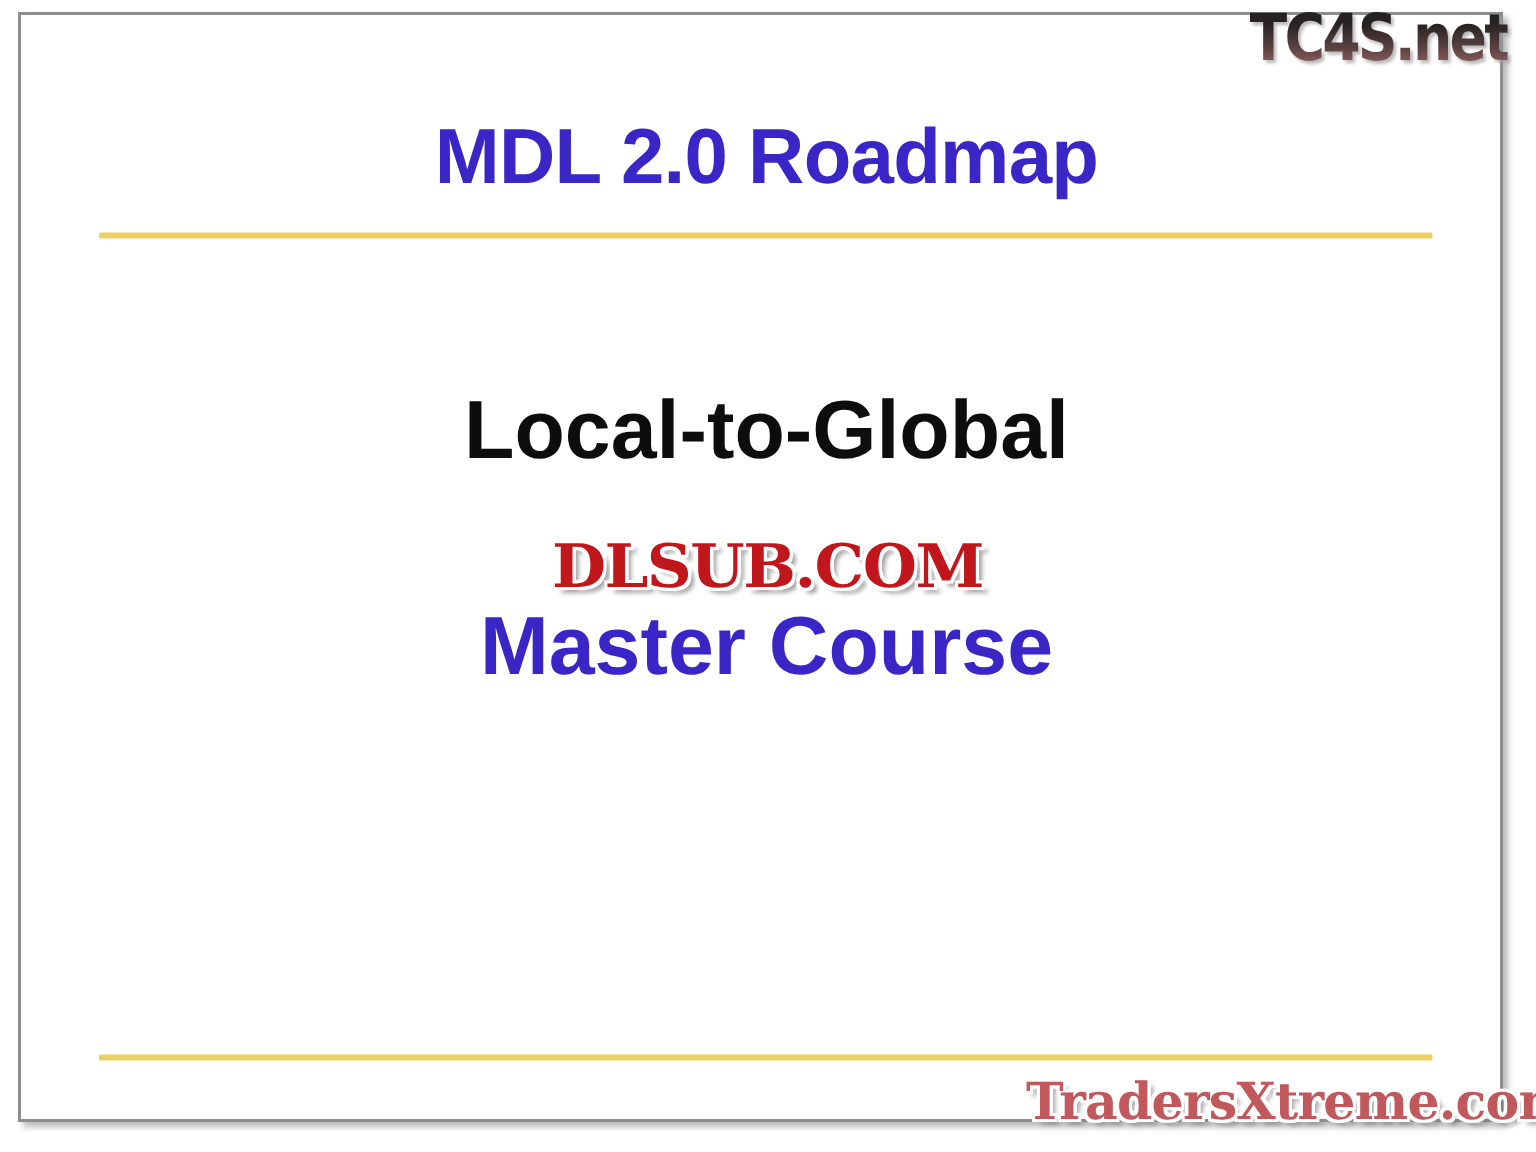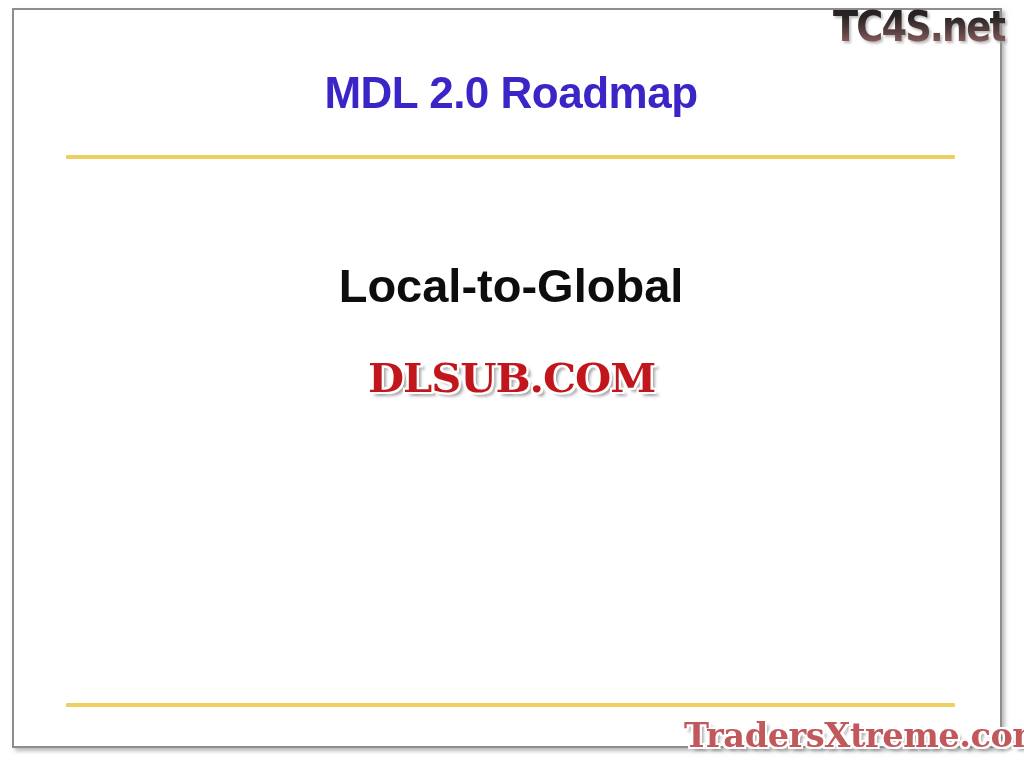--- a/index.html
+++ b/index.html
@@ -40,26 +40,26 @@
   #title-block {
     position: absolute;
     left: 66px;
     top: 68px;
     width: 890px;
     text-align: center;
   }
   #slide-title {
     font-family: "Liberation Sans", sans-serif;
     font-weight: bold;
-    font-size: 44px;
+    font-size: 52px;
     line-height: 50px;
     color: #3a26c7;
     letter-spacing: -0.5px;
     white-space: nowrap;
-    margin: 0;
+    margin: 12px;
   }
 
   
   .gold-rule {
     position: absolute;
     left: 66px;
     width: 889px;
     height: 4px;
     background: #eecf62;
     border-radius: 1px;
@@ -71,21 +71,21 @@
   #body-block {
     position: absolute;
     left: 66px;
     top: 250px;
     width: 890px;
     text-align: center;
   }
   .headline {
     font-family: "Liberation Sans", sans-serif;
     font-weight: bold;
-    font-size: 47px;
+    font-size: 55px;
     line-height: 72px;
     color: #0d0d0d;
     margin: 0;
     white-space: nowrap;
   }
   .headline.accent {
     color: #3a26c7;
   }
   #line-spacer {
     height: 72px;
@@ -181,20 +181,21 @@
 
   <div id="title-block">
     <h1 id="slide-title">MDL 2.0 Roadmap</h1>
   </div>
 
   <div class="gold-rule" id="rule-top"></div>
 
   <div id="body-block">
     <p class="headline">Local-to-Global</p>
     <div id="line-spacer"></div>
+    <p class="headline accent">Master Course</p>
   </div>
 
   <div class="gold-rule" id="rule-bottom"></div>
 
   <div id="watermark-tc4s">TC4S.net</div>
 
   <div id="watermark-dlsub">DLSUB.COM</div>
 
   <div id="watermark-traders">TradersXtreme.com</div>
 

